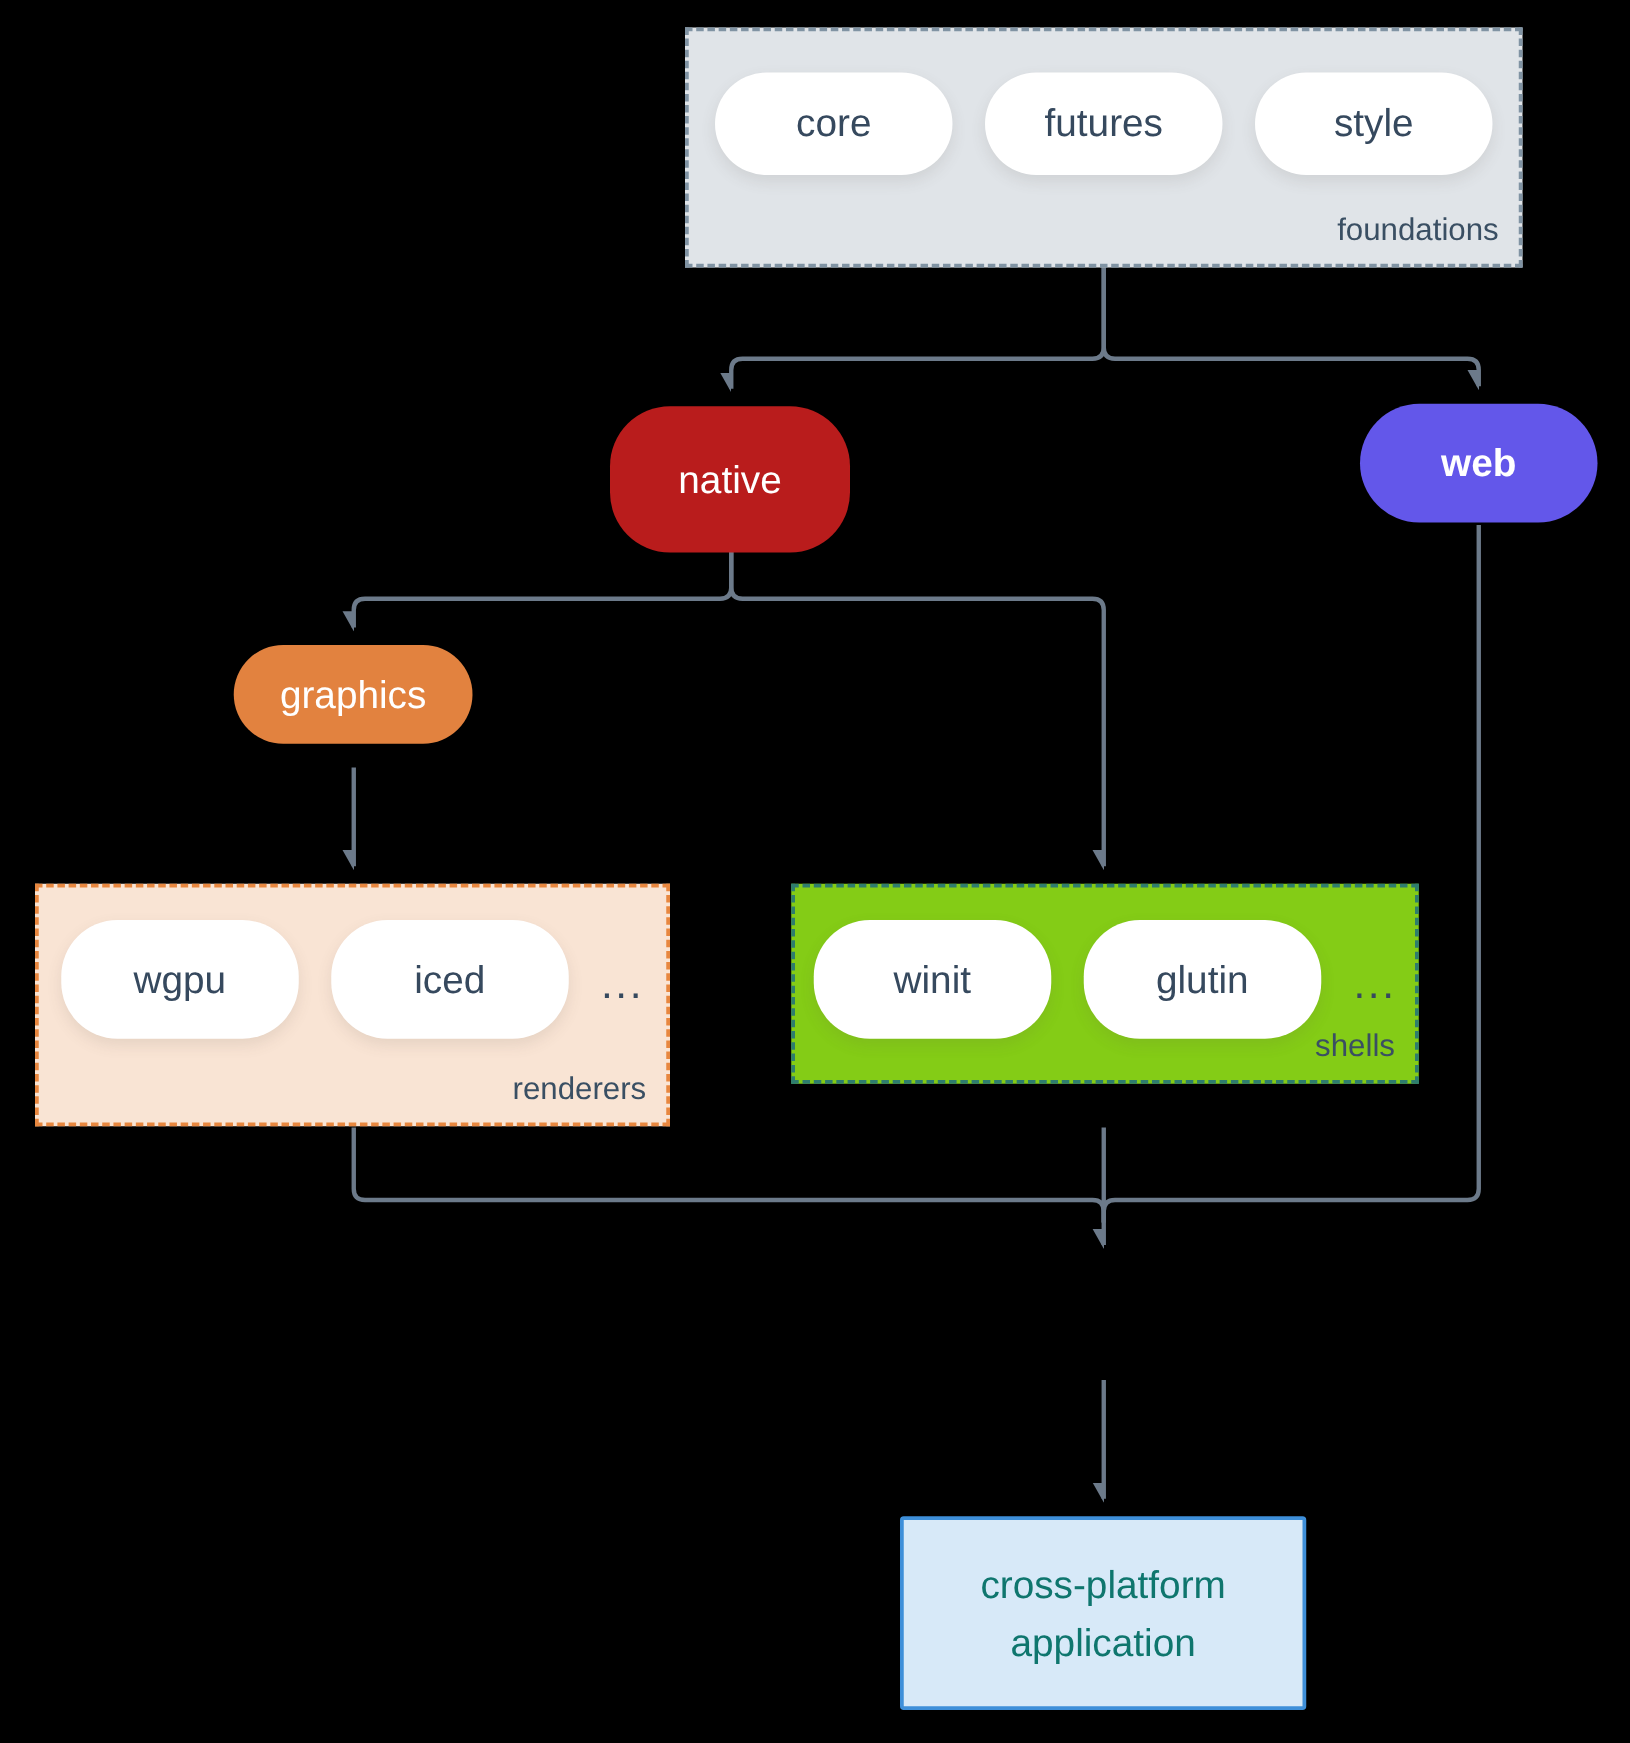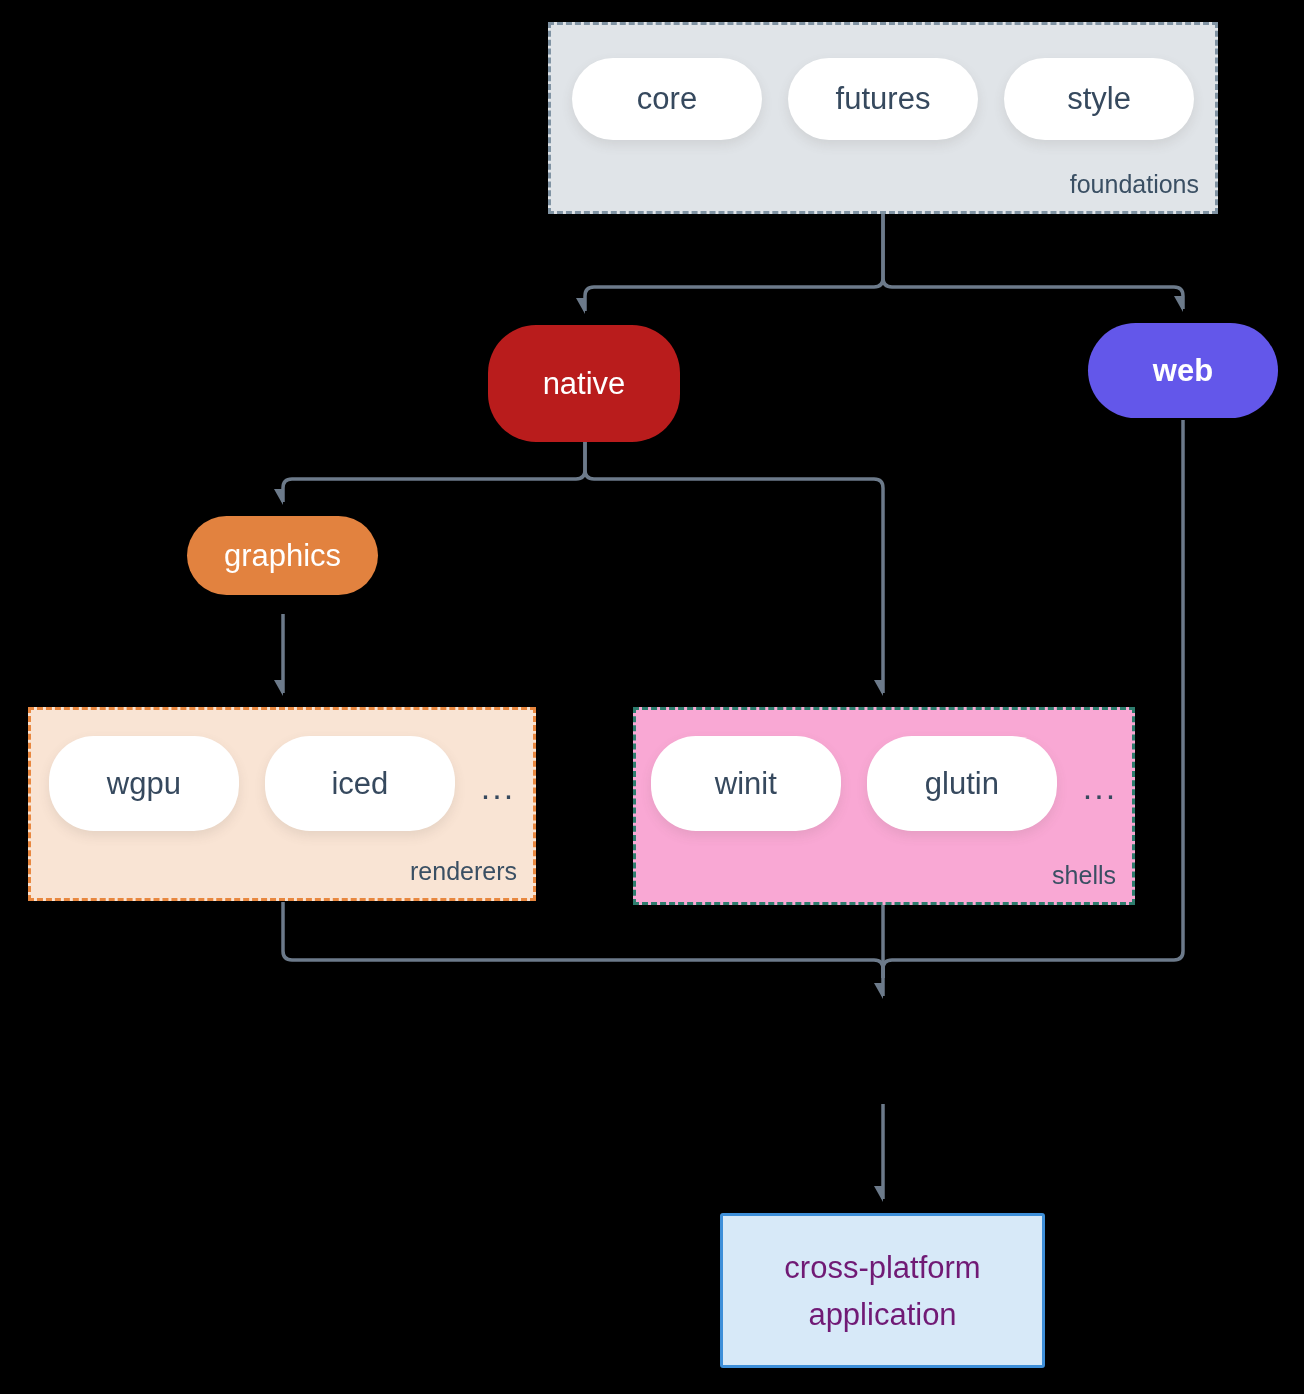--- a/index.html
+++ b/index.html
@@ -34,22 +34,22 @@
     left: 548px; top: 22px; width: 670px; height: 192px;
     background: #E0E4E8;
     border: 3px dashed #8093A3;
   }
   .group.renderers {
     left: 28px; top: 707px; width: 508px; height: 194px;
     background: #F9E4D4;
     border: 3px dashed #E8873F;
   }
   .group.shells {
-    left: 633px; top: 707px; width: 502px; height: 198px;
-    background: #f9a8d4;
+    left: 633px; top: 707px; width: 502px; height: 160px;
+    background: #84cc16;
     border: 3px dashed #2E7D6E;
   }
   .pill-row {
     position: absolute;
     left: 0; right: 0; top: 26px;
     display: flex;
     justify-content: center;
     align-items: center;
     gap: 26px;
   }
@@ -101,21 +101,21 @@
     box-sizing: border-box;
     background: #D7E9F8;
     border: 3px solid #3E8FD9;
     border-radius: 3px;
     display: flex;
     align-items: center;
     justify-content: center;
     text-align: center;
     font-size: 31px;
     line-height: 47px;
-    color: #701a75;
+    color: #0f766e;
     padding: 0 30px;
   }
 </style>
 </head>
 <body>
 
 <div id="canvas">
 
   <svg id="connectors" viewBox="0 0 1304 1394" xmlns="http://www.w3.org/2000/svg">
     <defs>

